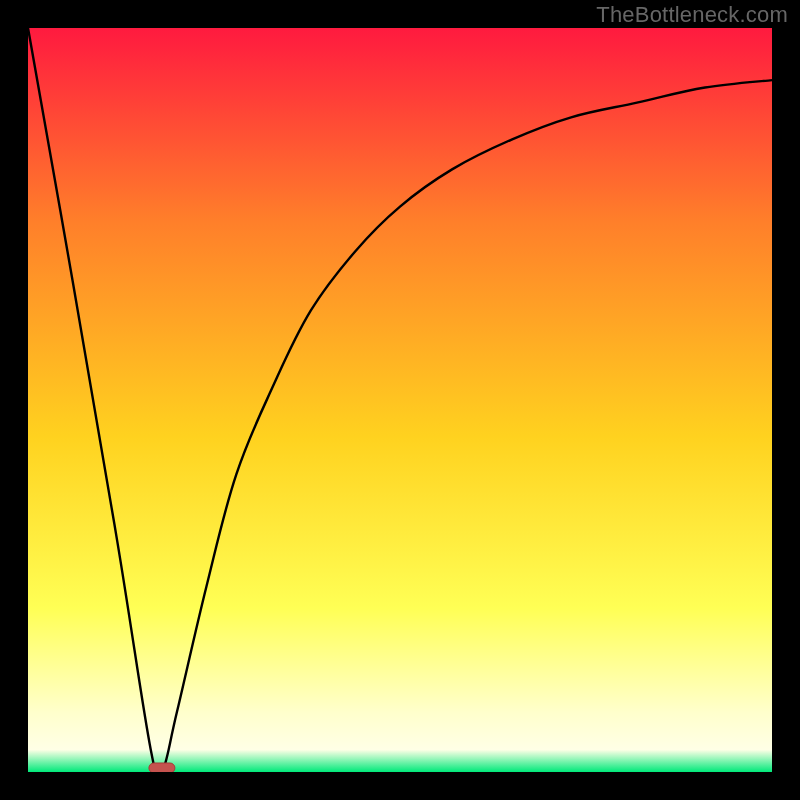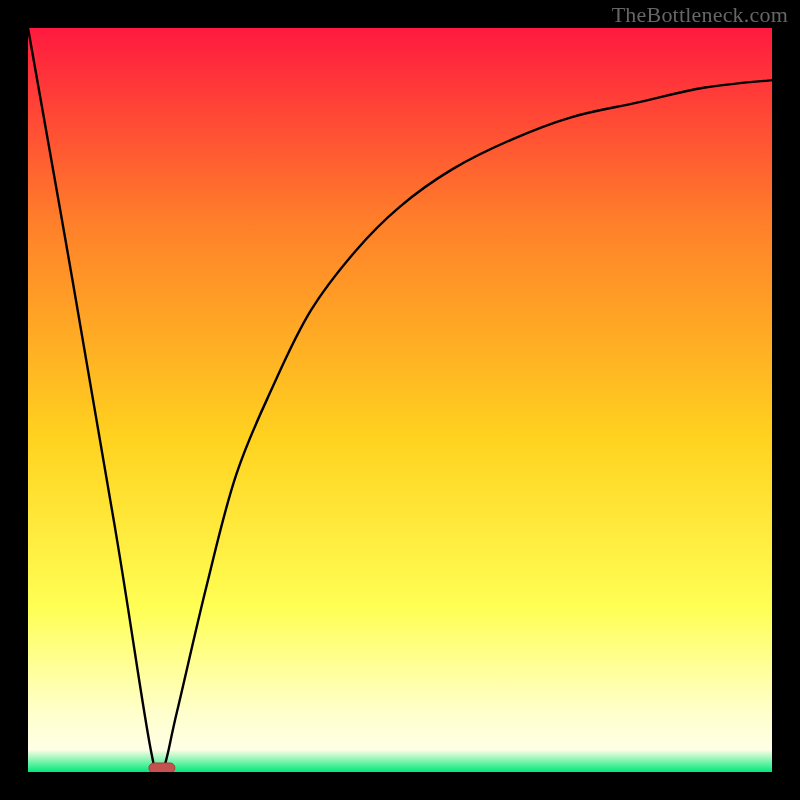--- a/index.html
+++ b/index.html
@@ -13,21 +13,21 @@
   .frame {
     width: 800px;
     height: 800px;
     position: relative;
     box-sizing: border-box;
   }
   .watermark {
     position: absolute;
     top: 2px;
     right: 12px;
-    font-family: Liberation Serif, serif;
+    font-family: Liberation Sans, sans-serif;
     font-size: 22px;
     color: #666;
     letter-spacing: 0.2px;
     z-index: 5;
   }
   svg {
     display: block;
   }
 </style>
 </head>

